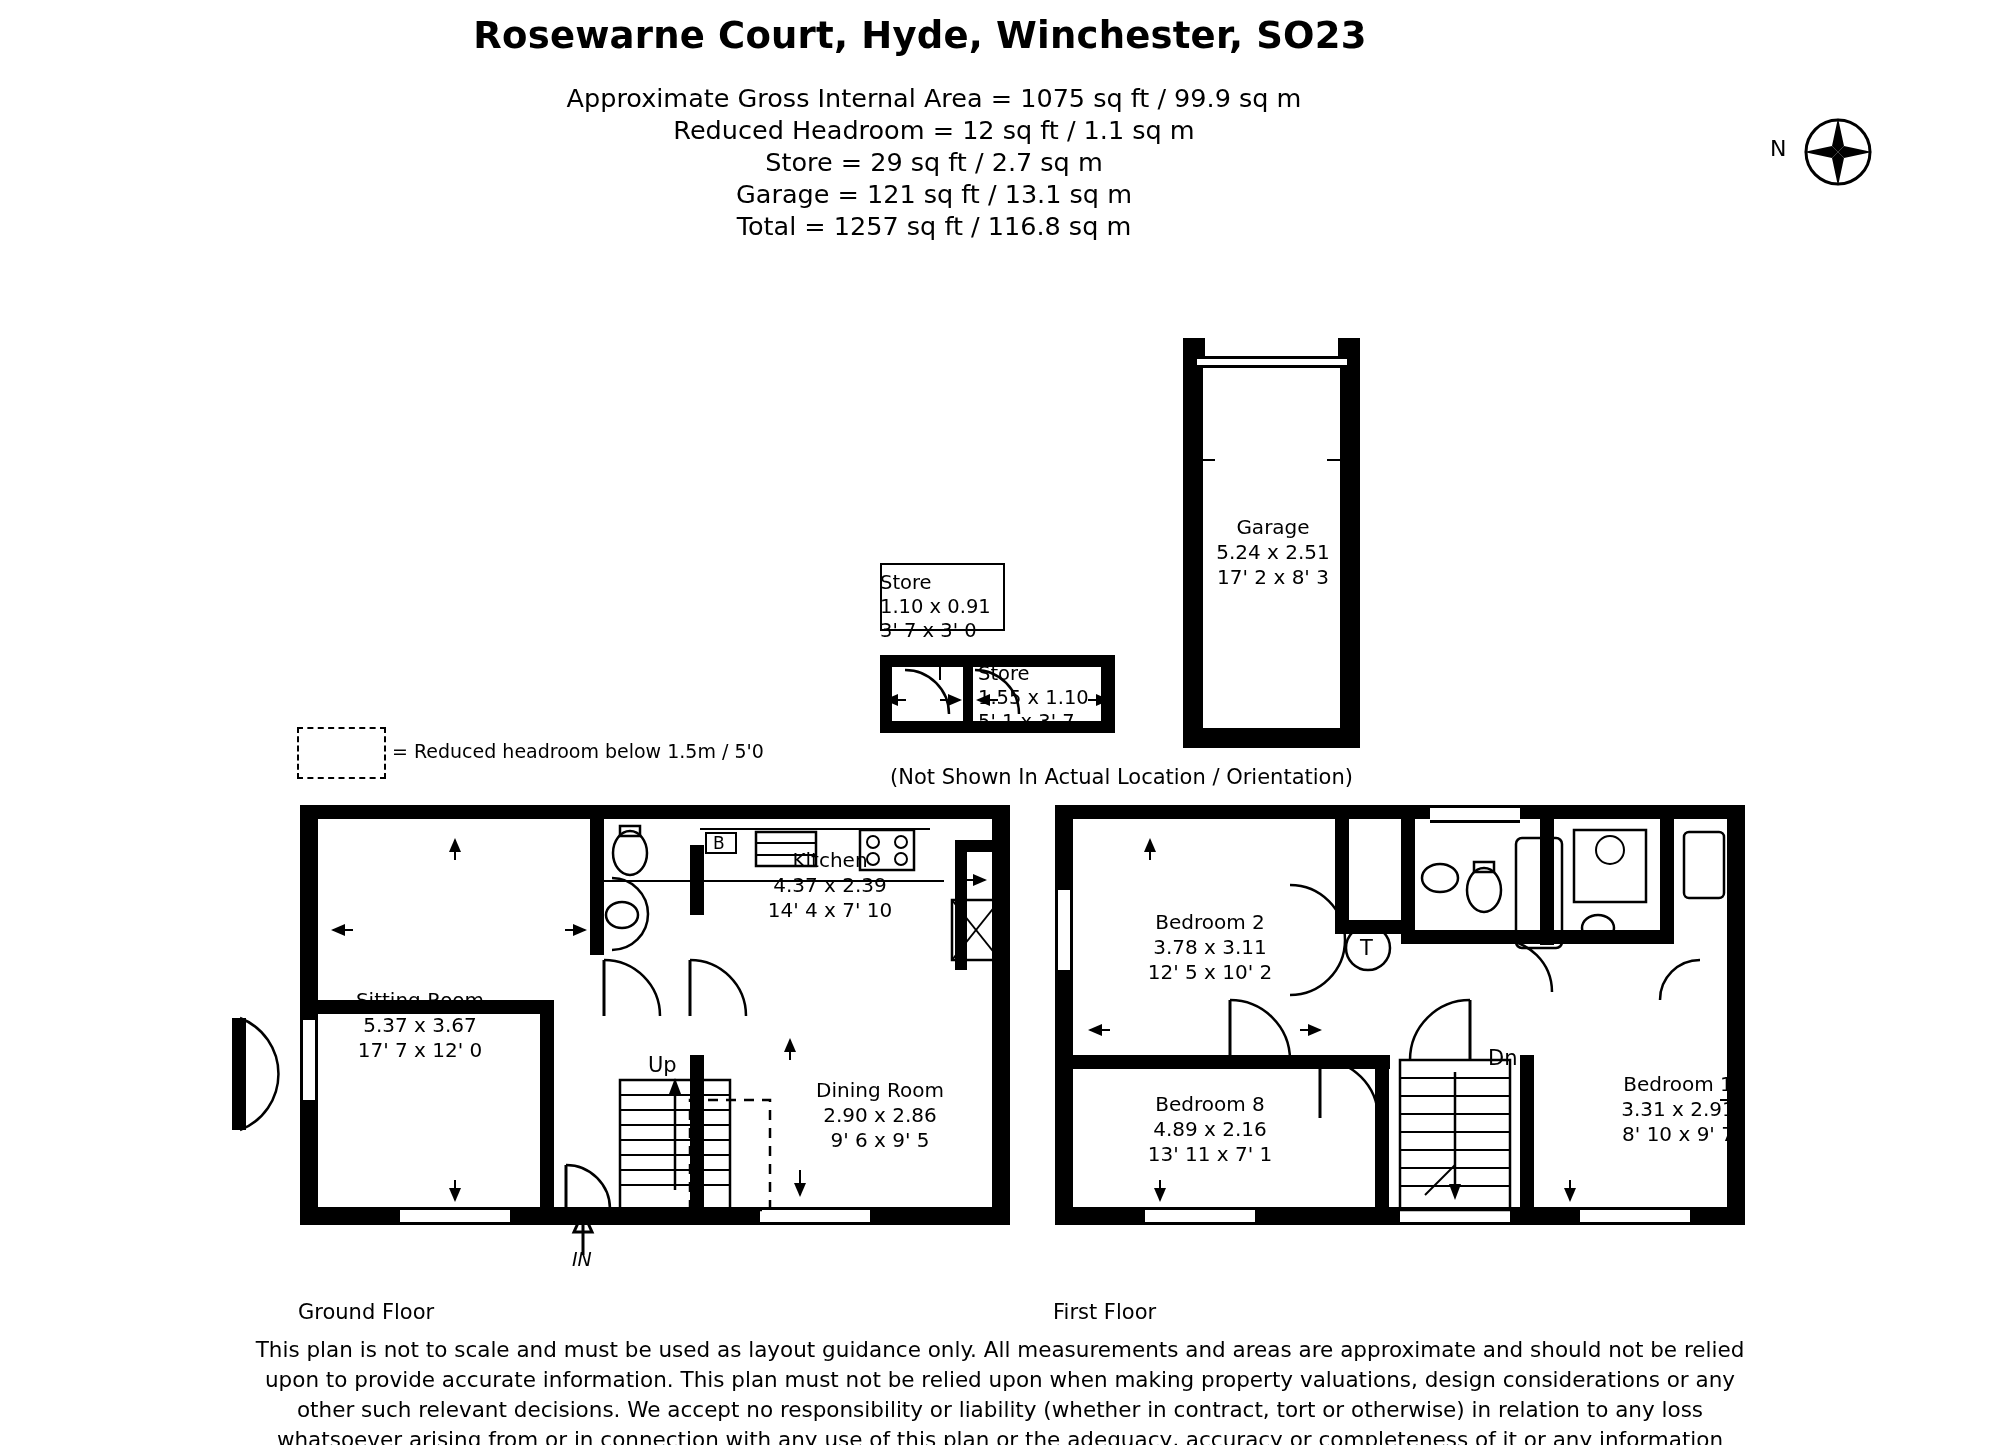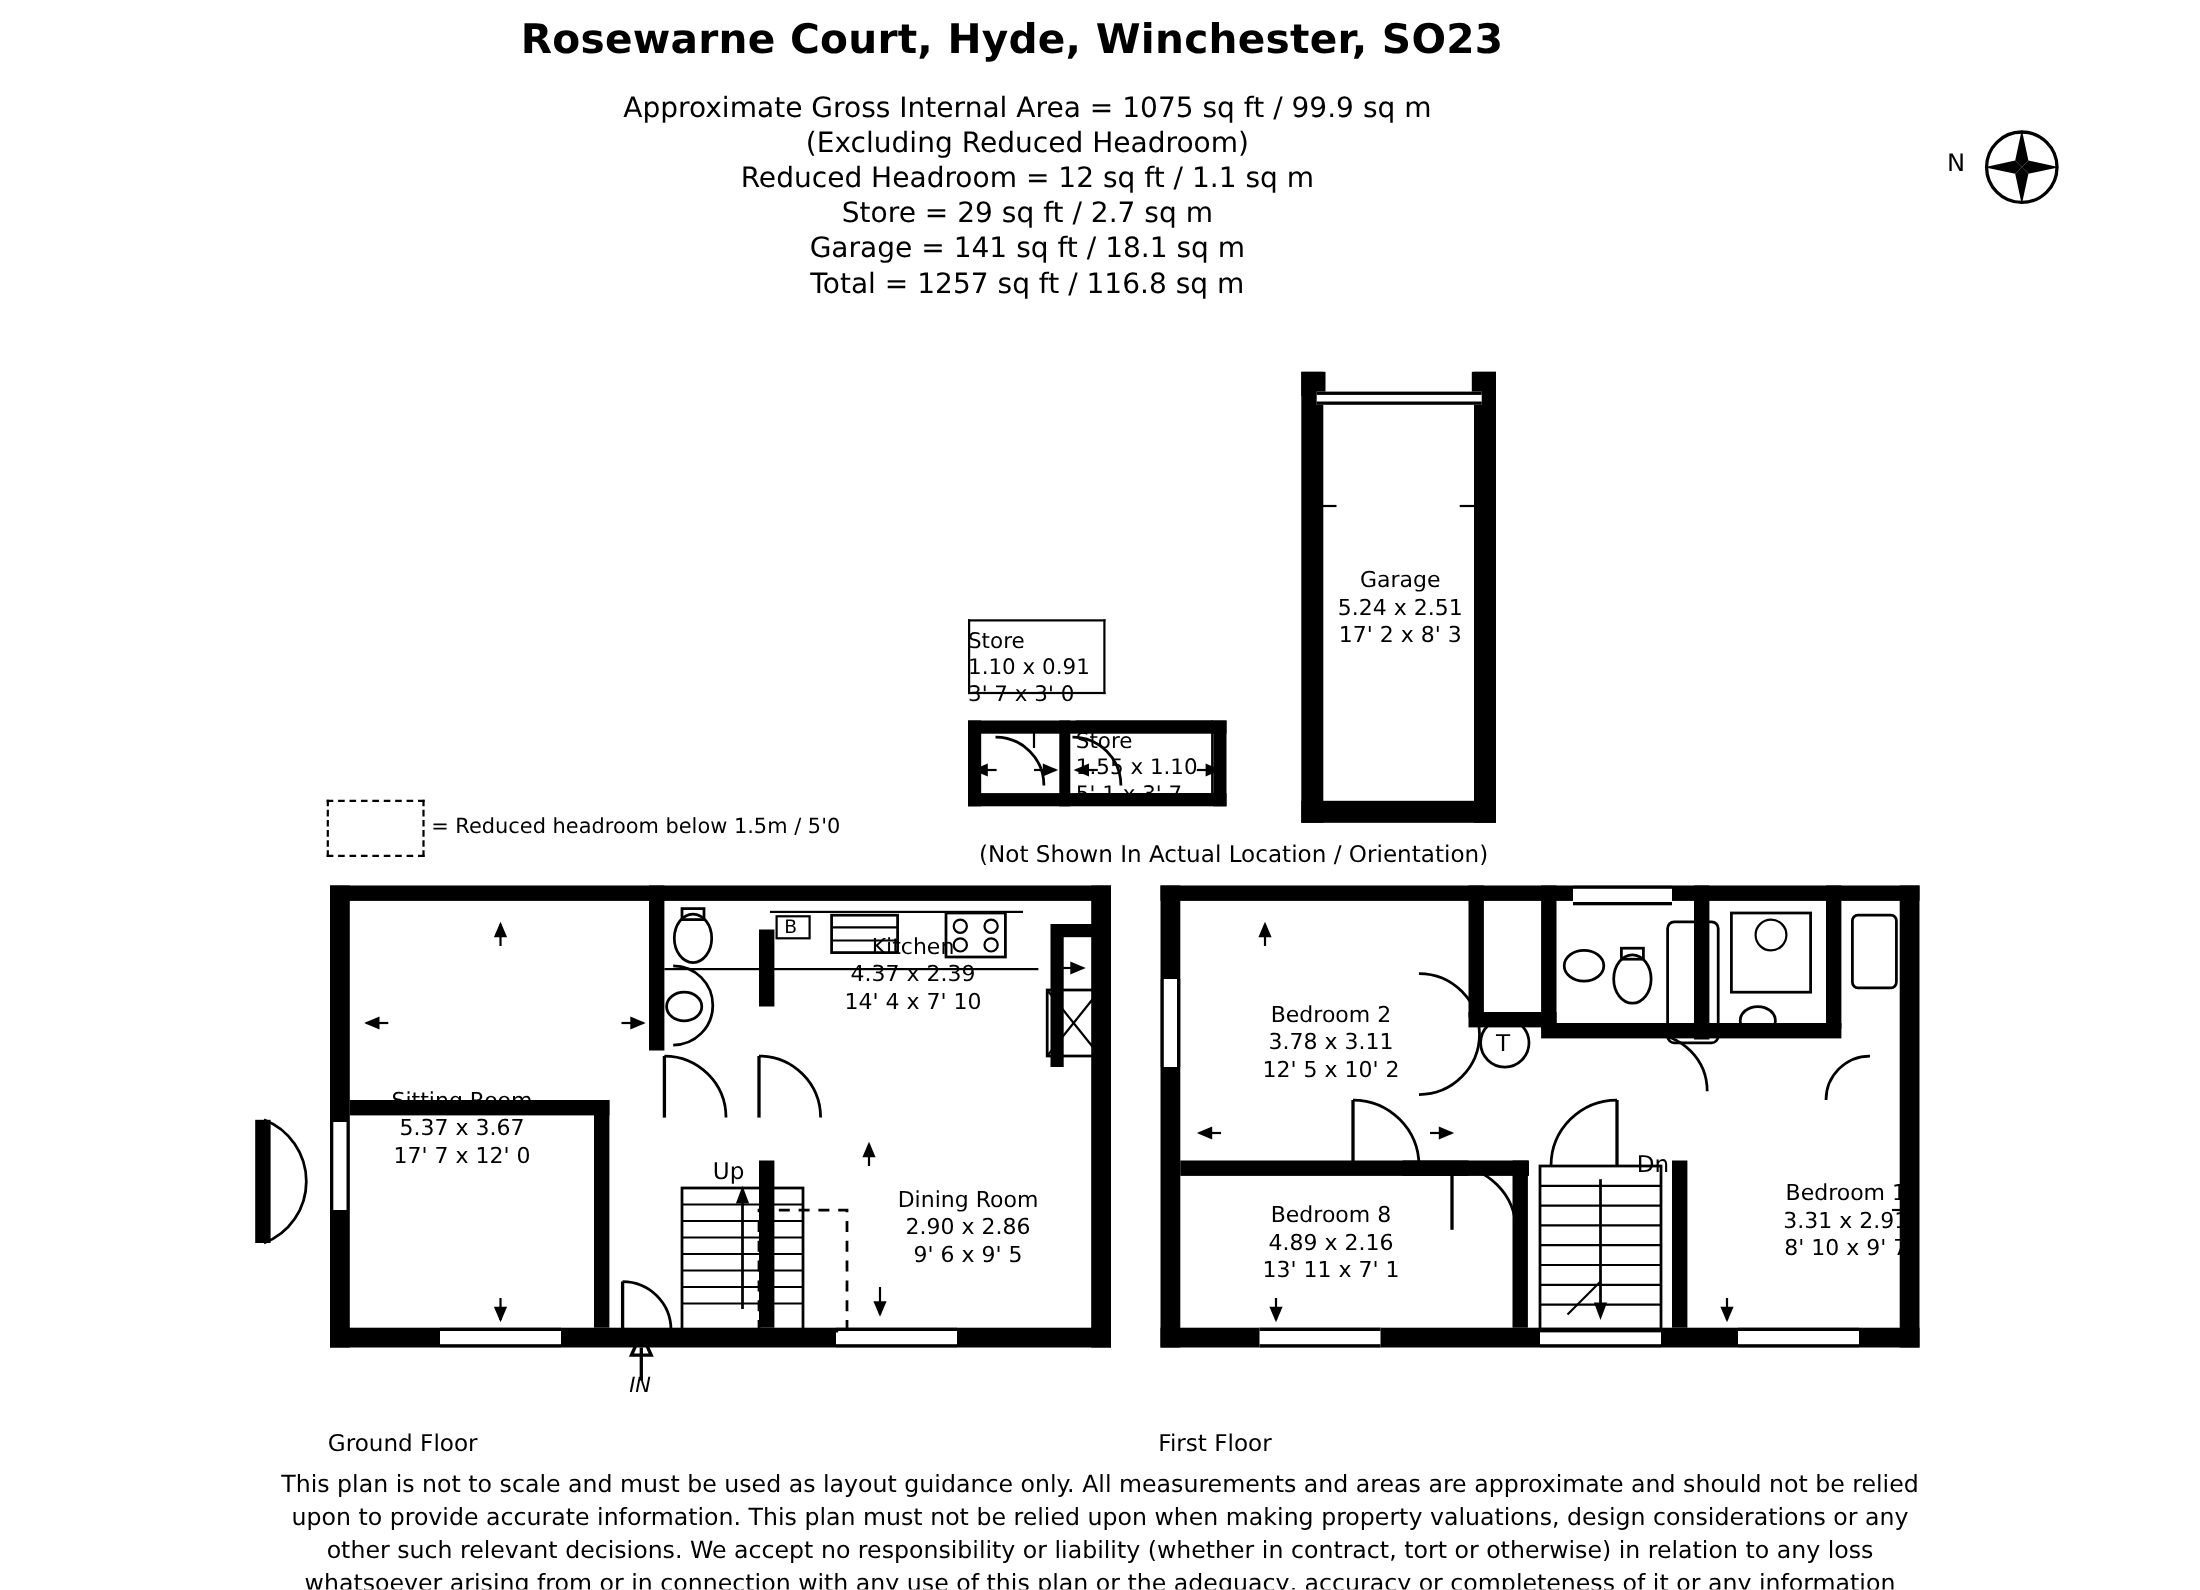--- a/index.html
+++ b/index.html
@@ -64,24 +64,23 @@
     text-align:center;font-size:21.5px;line-height:30px;
   }
 </style>
 </head>
 <body>
 
 <div id="title">Rosewarne Court, Hyde, Winchester, SO23</div>
 
 <div id="areas">
   <div>Approximate Gross Internal Area = 1075 sq ft / 99.9 sq m</div>
-  <div>(Excluding Reduced Headroom)</div>
   <div>Reduced Headroom = 12 sq ft / 1.1 sq m</div>
   <div>Store = 29 sq ft / 2.7 sq m</div>
-  <div>Garage = 141 sq ft / 18.1 sq m</div>
+  <div>Garage = 121 sq ft / 13.1 sq m</div>
   <div>Total = 1257 sq ft / 116.8 sq m</div>
 </div>
 
 <div id="compass">
   <span class="nlabel">N</span>
   <svg width="80" height="80" viewBox="0 0 80 80">
     <circle cx="40" cy="40" r="32" fill="none" stroke="#000" stroke-width="3"></circle>
     <polygon points="40,6 46,34 40,40 34,34" fill="#000"></polygon>
     <polygon points="40,74 46,46 40,40 34,46" fill="#000"></polygon>
     <polygon points="6,40 34,46 40,40 34,34" fill="#000"></polygon>

